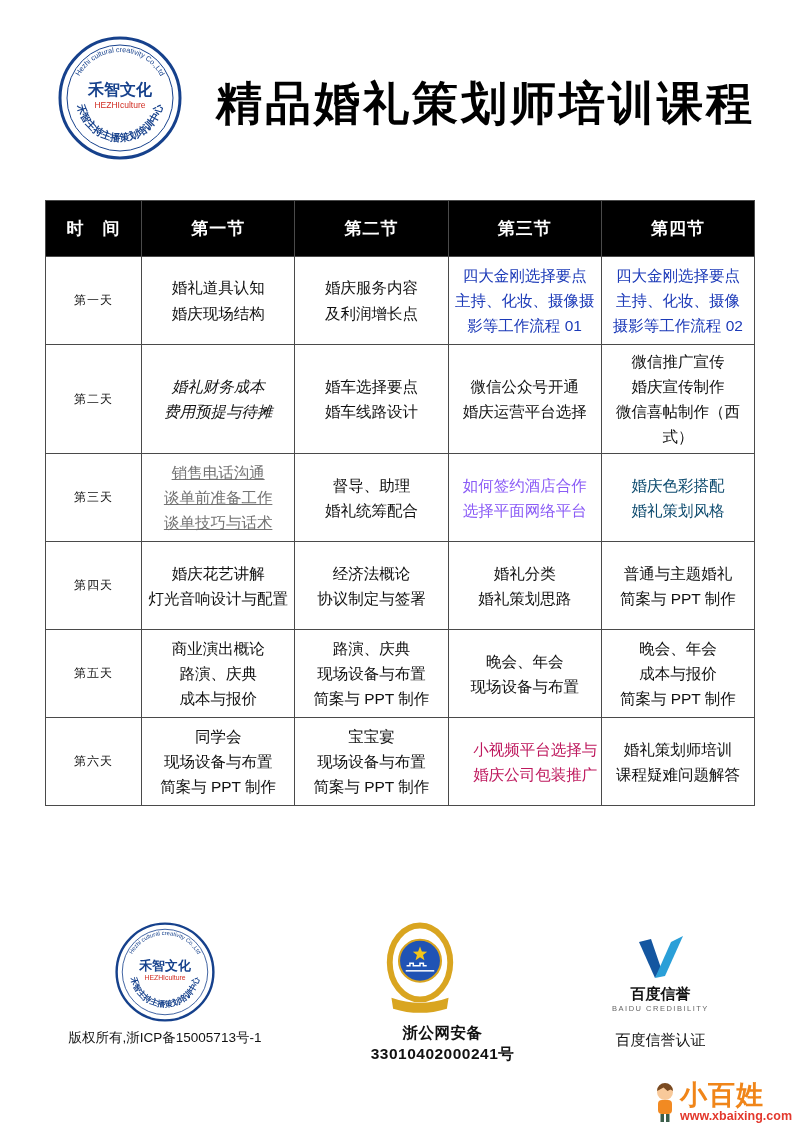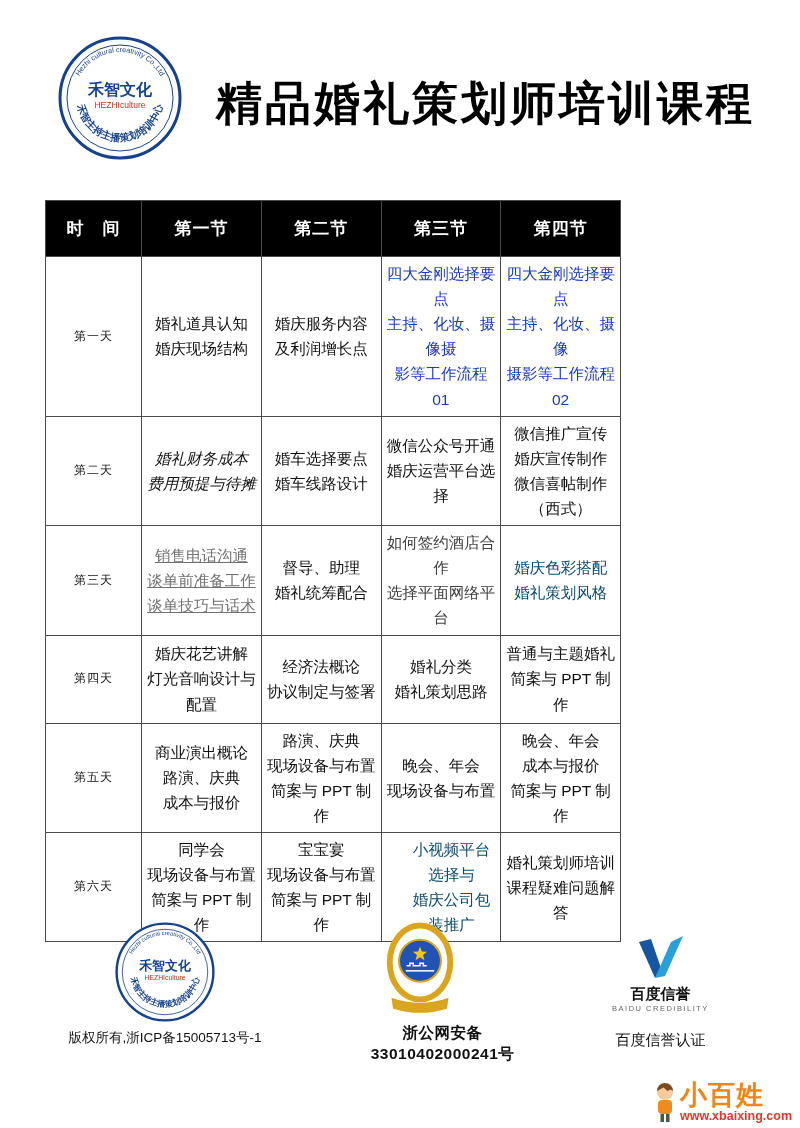--- a/index.html
+++ b/index.html
@@ -36,21 +36,21 @@
     letter-spacing: 3px;
     line-height: 1.1;
     color: #000;
   }
 
   
   .course-table {
     position: absolute;
     left: 45px;
     top: 200px;
-    width: 576px;
+    width: 710px;
     border-collapse: collapse;
     table-layout: fixed;
   }
   .course-table col.col-day { width: 96px; }
   .course-table th, .course-table td {
     border: 1px solid #4a4a4a;
     text-align: center;
     vertical-align: middle;
     padding: 4px 3px;
   }
@@ -180,21 +180,21 @@
 婚庆宣传制作
 微信喜帖制作（西式）</td>
         </tr>
         <tr>
           <td class="day">第三天</td>
           <td style="color: #737373; text-decoration: underline;">销售电话沟通
 谈单前准备工作
 谈单技巧与话术</td>
           <td style="color: rgb(17, 17, 17);">督导、助理
 婚礼统筹配合</td>
-          <td style="color: #404040; margin-left: 8px;">如何签约酒店合作
+          <td style="color: #8b5cf6; margin-left: 8px;">如何签约酒店合作
 选择平面网络平台</td>
           <td style="color: #0c4a6e;">婚庆色彩搭配
 婚礼策划风格</td>
         </tr>
         <tr>
           <td class="day">第四天</td>
           <td style="color: rgb(17, 17, 17);">婚庆花艺讲解
 灯光音响设计与配置</td>
           <td style="color: rgb(17, 17, 17);">经济法概论
 协议制定与签署</td>
@@ -218,21 +218,21 @@
 简案与 PPT 制作</td>
         </tr>
         <tr>
           <td class="day">第六天</td>
           <td style="color: rgb(17, 17, 17);">同学会
 现场设备与布置
 简案与 PPT 制作</td>
           <td style="color: rgb(17, 17, 17);">宝宝宴
 现场设备与布置
 简案与 PPT 制作</td>
-          <td style="color: #0c4a6e; padding-left: 24px;">小视频平台选择与
+          <td style="color: #be185d; padding-left: 24px;">小视频平台选择与
 婚庆公司包装推广</td>
           <td style="color: rgb(17, 17, 17);">婚礼策划师培训
 课程疑难问题解答</td>
         </tr>
       </tbody>
   </table>
 
   <div class="footer">
 
     <div class="f-col f-col1">

